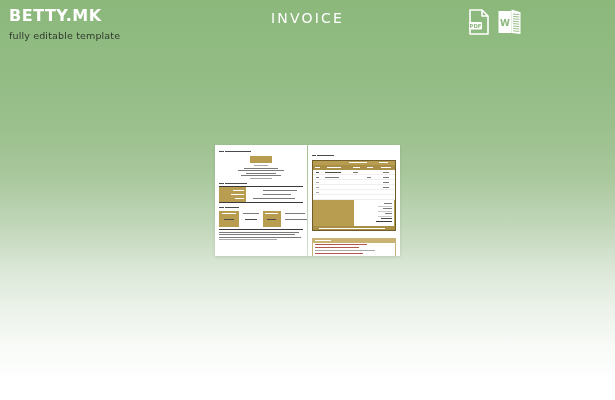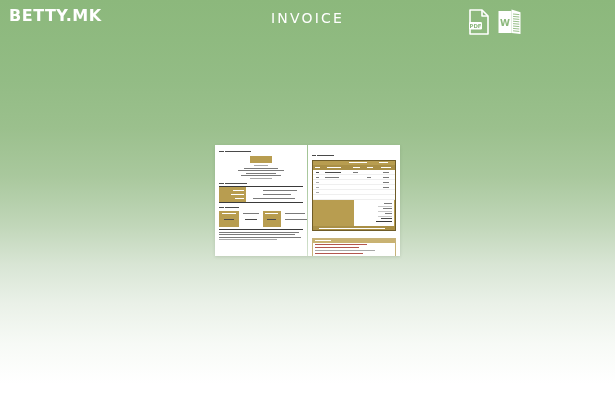--- a/index.html
+++ b/index.html
@@ -201,20 +201,21 @@
 </style>
 </head>
 <body>
 
 <div id="canvas">
 
   <div id="header">
 
     <div class="brand-block">
       <div class="brand-logo">BETTY.MK</div>
+      <div class="brand-tagline">fully editable template</div>
     </div>
 
     <div class="doc-title">INVOICE</div>
 
     <div class="format-icons">
 
       <div class="icon-btn">
         <svg width="24" height="28" viewBox="0 0 24 28" aria-hidden="true">
           <path d="M3 2 H15 L21 8 V26 H3 Z" fill="none" stroke="#ffffff" stroke-width="1.6" stroke-linejoin="round"></path>
           <path d="M15 2 V8 H21" fill="none" stroke="#ffffff" stroke-width="1.6" stroke-linejoin="round"></path>

